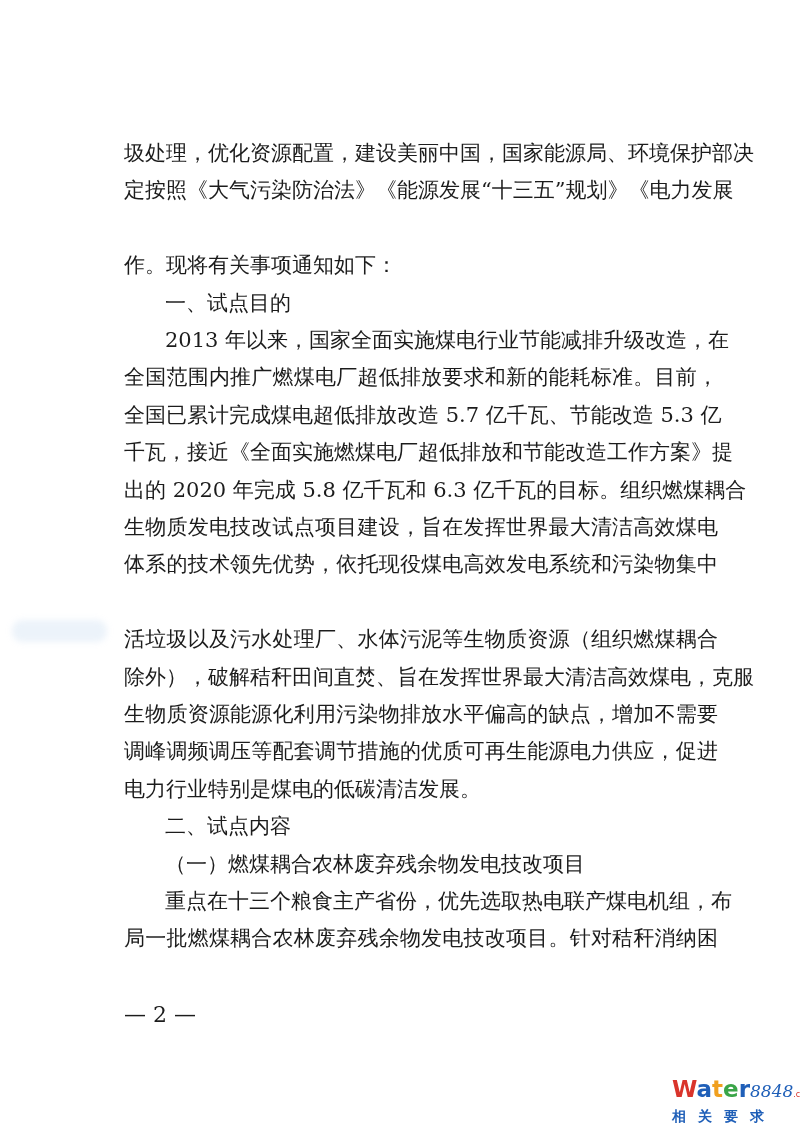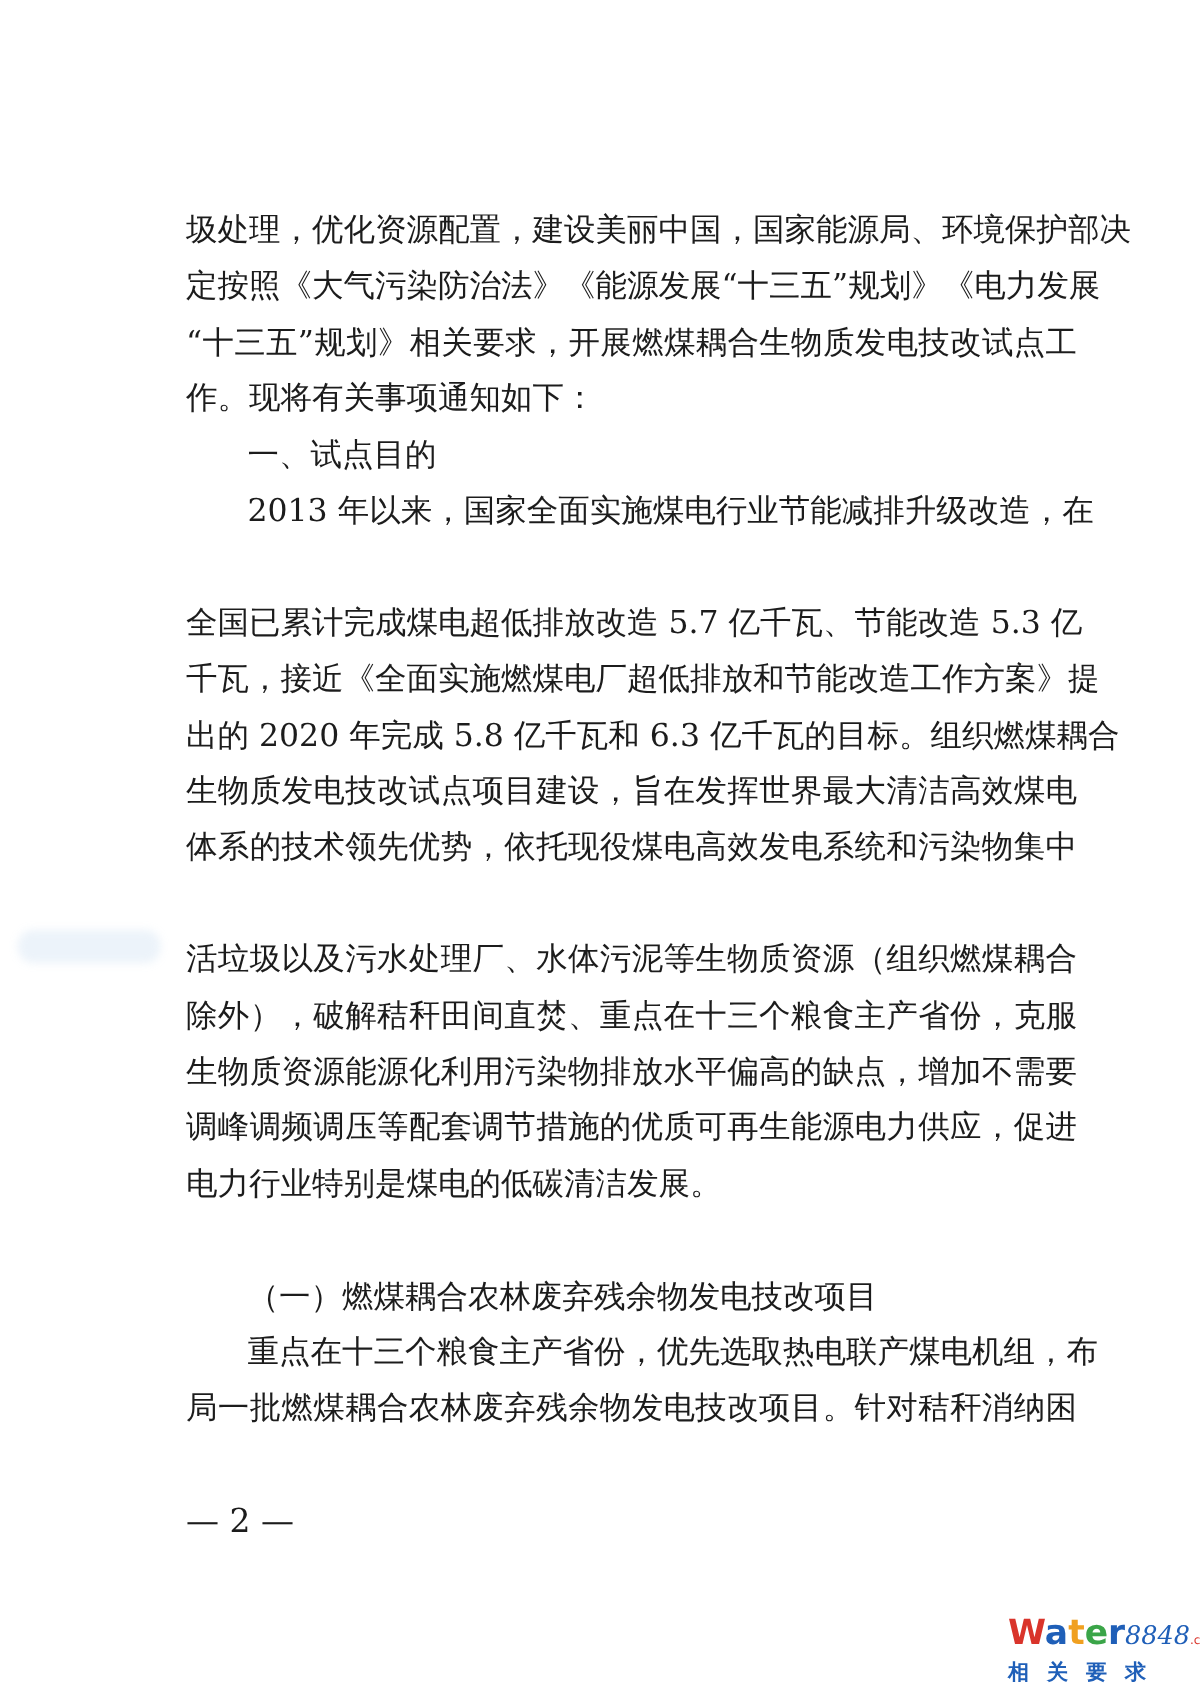--- a/index.html
+++ b/index.html
@@ -38,37 +38,38 @@
   }
 </style>
 </head>
 <body>
 
 <div class="page">
   <div class="smudge"></div>
 
   <div class="line" style="top:138px">圾处理，优化资源配置，建设美丽中国，国家能源局、环境保护部决</div>
   <div class="line" style="top:175px">定按照《大气污染防治法》《能源发展“十三五”规划》《电力发展</div>
-  <div class="line" style="top:213px">“十三五”规划》相关要求，开展燃煤耦合生物质发电技改试点工</div>
   <div class="line last" style="top:250px">作。现将有关事项通知如下：</div>
 
   <div class="line indent last" style="top:288px">一、试点目的</div>
 
   <div class="line indent" style="top:325px">2013 年以来，国家全面实施煤电行业节能减排升级改造，在</div>
+  <div class="line" style="top:362px">全国范围内推广燃煤电厂超低排放要求和新的能耗标准。目前，</div>
   <div class="line" style="top:400px">全国已累计完成煤电超低排放改造 5.7 亿千瓦、节能改造 5.3 亿</div>
   <div class="line" style="top:437px">千瓦，接近《全面实施燃煤电厂超低排放和节能改造工作方案》提</div>
   <div class="line" style="top:475px">出的 2020 年完成 5.8 亿千瓦和 6.3 亿千瓦的目标。组织燃煤耦合</div>
   <div class="line" style="top:512px">生物质发电技改试点项目建设，旨在发挥世界最大清洁高效煤电</div>
   <div class="line" style="top:549px">体系的技术领先优势，依托现役煤电高效发电系统和污染物集中</div>
   <div class="line" style="top:624px">活垃圾以及污水处理厂、水体污泥等生物质资源（组织燃煤耦合</div>
-  <div class="line" style="top:662px">除外），破解秸秆田间直焚、重点在十三个粮食主产省份，克服</div>
+  <div class="line" style="top:662px">除外），破解秸秆田间直焚、旨在发挥世界最大清洁高效煤电，克服</div>
   <div class="line" style="top:699px">生物质资源能源化利用污染物排放水平偏高的缺点，增加不需要</div>
   <div class="line" style="top:736px">调峰调频调压等配套调节措施的优质可再生能源电力供应，促进</div>
   <div class="line last" style="top:774px">电力行业特别是煤电的低碳清洁发展。</div>
 
+  <div class="line indent last" style="top:811px">二、试点内容</div>
   <div class="line indent" style="top:886px">重点在十三个粮食主产省份，优先选取热电联产煤电机组，布</div>
 
   <div class="line indent last" style="top:849px">（一）燃煤耦合农林废弃残余物发电技改项目</div>
   <div class="line" style="top:923px">局一批燃煤耦合农林废弃残余物发电技改项目。针对秸秆消纳困</div>
 
   <div class="page-number">— 2 —</div>
 
   <div class="watermark">
     <div class="wm-top">
       <span class="wm-w" id="wm-letters"><span style="color: rgb(217, 52, 43);">W</span><span style="color: rgb(31, 95, 184);">a</span><span style="color: rgb(240, 160, 32);">t</span><span style="color: rgb(58, 165, 72);">e</span><span style="color: rgb(31, 95, 184);">r</span></span><span class="wm-num">8848</span><span class="wm-com">.com</span>

